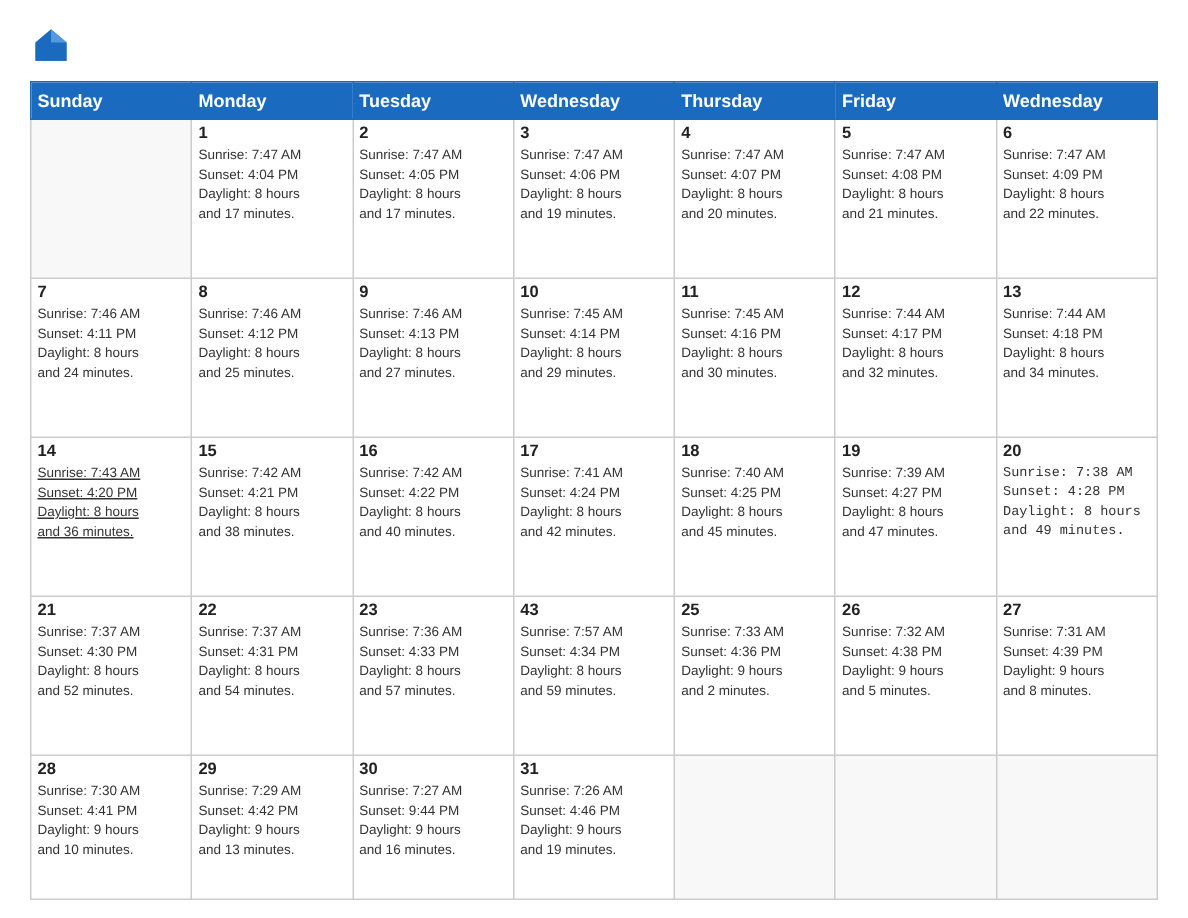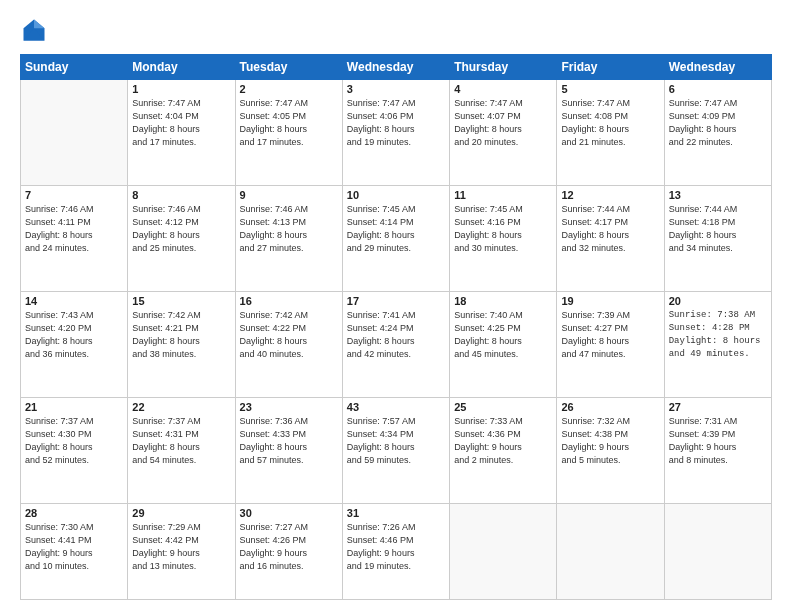--- a/index.html
+++ b/index.html
@@ -230,21 +230,21 @@
             <span class="day-num">13</span>
             <div class="day-info" style="white-space: pre-line;">Sunrise: 7:44 AM
 Sunset: 4:18 PM
 Daylight: 8 hours
 and 34 minutes.</div>
           </td>
         </tr>
         <tr>
           <td>
             <span class="day-num">14</span>
-            <div class="day-info" style="white-space: pre-line;">Sunrise: 7:43 AM
+            <div class="day-info" style="white-space: pre-line; text-decoration: underline;">Sunrise: 7:43 AM
 Sunset: 4:20 PM
 Daylight: 8 hours
 and 36 minutes.</div>
           </td>
           <td>
             <span class="day-num">15</span>
             <div class="day-info" style="white-space: pre-line;">Sunrise: 7:42 AM
 Sunset: 4:21 PM
 Daylight: 8 hours
 and 38 minutes.</div>
@@ -347,21 +347,21 @@
           <td>
             <span class="day-num">29</span>
             <div class="day-info" style="white-space: pre-line;">Sunrise: 7:29 AM
 Sunset: 4:42 PM
 Daylight: 9 hours
 and 13 minutes.</div>
           </td>
           <td>
             <span class="day-num">30</span>
             <div class="day-info" style="white-space: pre-line;">Sunrise: 7:27 AM
-Sunset: 4:26 PM
+Sunset: 9:44 PM
 Daylight: 9 hours
 and 16 minutes.</div>
           </td>
           <td>
             <span class="day-num">31</span>
             <div class="day-info" style="white-space: pre-line;">Sunrise: 7:26 AM
 Sunset: 4:46 PM
 Daylight: 9 hours
 and 19 minutes.</div>
           </td>

